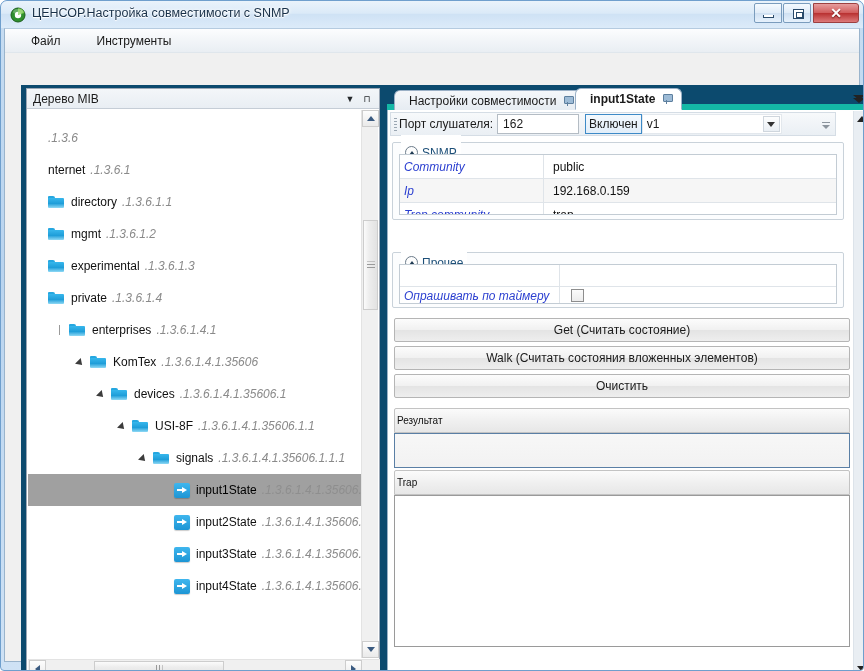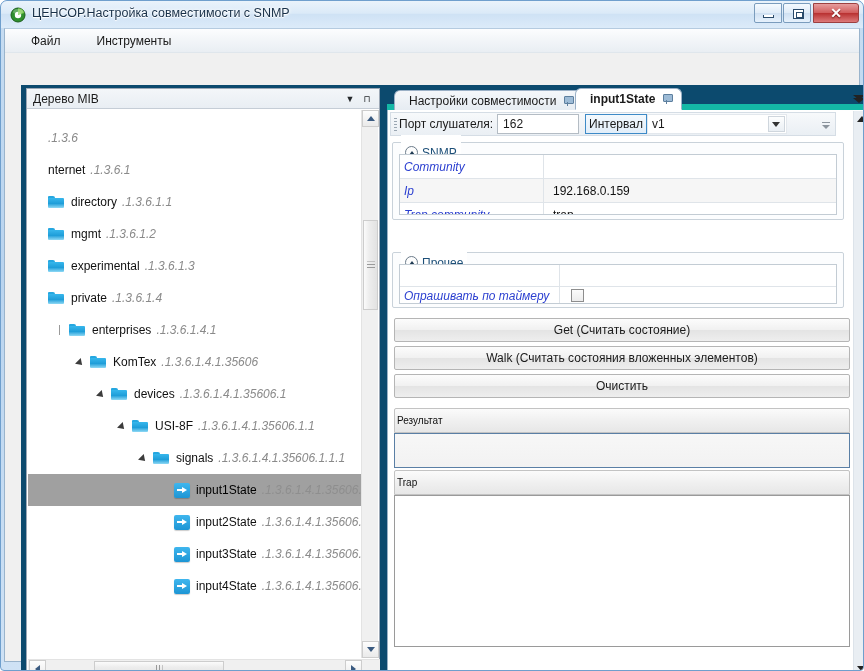--- a/index.html
+++ b/index.html
@@ -746,21 +746,21 @@
             <i></i>
           </div>
         </div>
 
         <div class="tabbody">
 
           <div class="toolbar">
             <span class="tb-grip"></span>
             <span class="tb-label">Порт слушателя:</span>
             <span class="tb-input">162</span>
-            <span class="tb-toggle">Интервал</span>
+            <span class="tb-toggle">Включен</span>
             <span class="tb-combo">
               <span>v1</span>
               <span class="arrowbox">
                 <span class="caret-down"></span>
               </span>
             </span>
             <span class="tb-overflow">
               <i></i>
               <i></i>
             </span>
@@ -769,20 +769,21 @@
           <div class="groupbox" style="left:4px; top:32px; width:452px; height:78px;">
             <div class="gb-head">
               <span class="collapse-btn">
                   <i></i>
                 </span>
               <span class="gb-title">SNMP</span>
             </div>
             <div class="pgrid" style="top:11px; height:61px;">
               <div class="prow">
                 <div class="pkey">Community</div>
+                <div class="pval">public</div>
               </div>
               <div class="prow alt">
                 <div class="pkey">Ip</div>
                 <div class="pval">192.168.0.159</div>
               </div>
               <div class="prow">
                 <div class="pkey">Trap community</div>
                 <div class="pval">trap</div>
               </div>
             </div>

